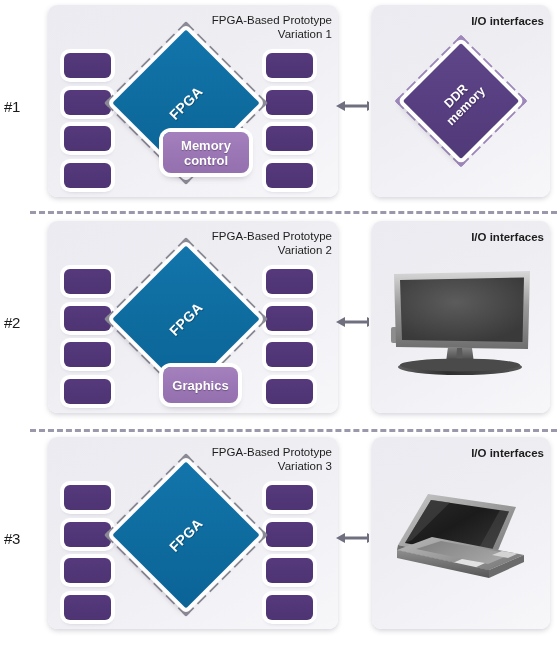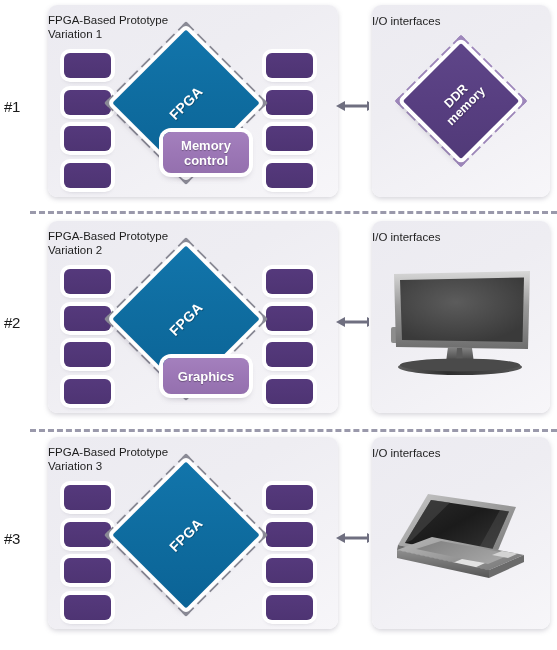--- a/index.html
+++ b/index.html
@@ -73,30 +73,30 @@
   .panel-right {
     left: 372px;
     top: 5px;
     width: 178px;
     height: 192px;
   }
 
   .panel-title {
     position: absolute;
     left: 0;
-    right: 17px;
+    right: 6px;
     top: 8px;
-    text-align: left;
+    text-align: right;
     font-size: 11.5px;
     line-height: 14px;
     color: #1d1d1d;
     font-family: "Liberation Sans", sans-serif;
     white-space: pre-line;
   }
-  .panel-title.single { top: 9px; }
+  .panel-title.single { top: 9px; font-weight: bold; }
 
   
   .port {
     position: absolute;
     width: 47px;
     height: 25px;
     border-radius: 6px;
     background: linear-gradient(180deg, #55397c 0%, #4e3473 100%);
     box-shadow: 0 0 0 4px #ffffff,
                 0 3px 4px rgba(120,115,135,0.45);
@@ -332,21 +332,21 @@
       <div class="port" style="left:218px; top:158px"></div>
 
       <div class="chip-wrap" style="left:86px; top:46px">
         <div class="chip">
           <div class="chip-pins"></div>
           <div class="chip-body"></div>
         </div>
         <div class="chip-label">FPGA</div>
       </div>
 
-      <div class="core" style="left:115px; top:137px; width:86px; height:36px">Graphics</div>
+      <div class="core" style="left:115px; top:146px; width:75px; height:36px">Graphics</div>
     </div>
 
     <div class="connector">
       <svg width="40" height="16" viewBox="0 0 40 16">
         <line x1="7" y1="8" x2="33" y2="8" stroke="#6f6f80" stroke-width="3"></line>
         <polygon points="0,8 9,3 9,13" fill="#6f6f80"></polygon>
         <polygon points="40,8 31,3 31,13" fill="#6f6f80"></polygon>
       </svg>
     </div>
 

